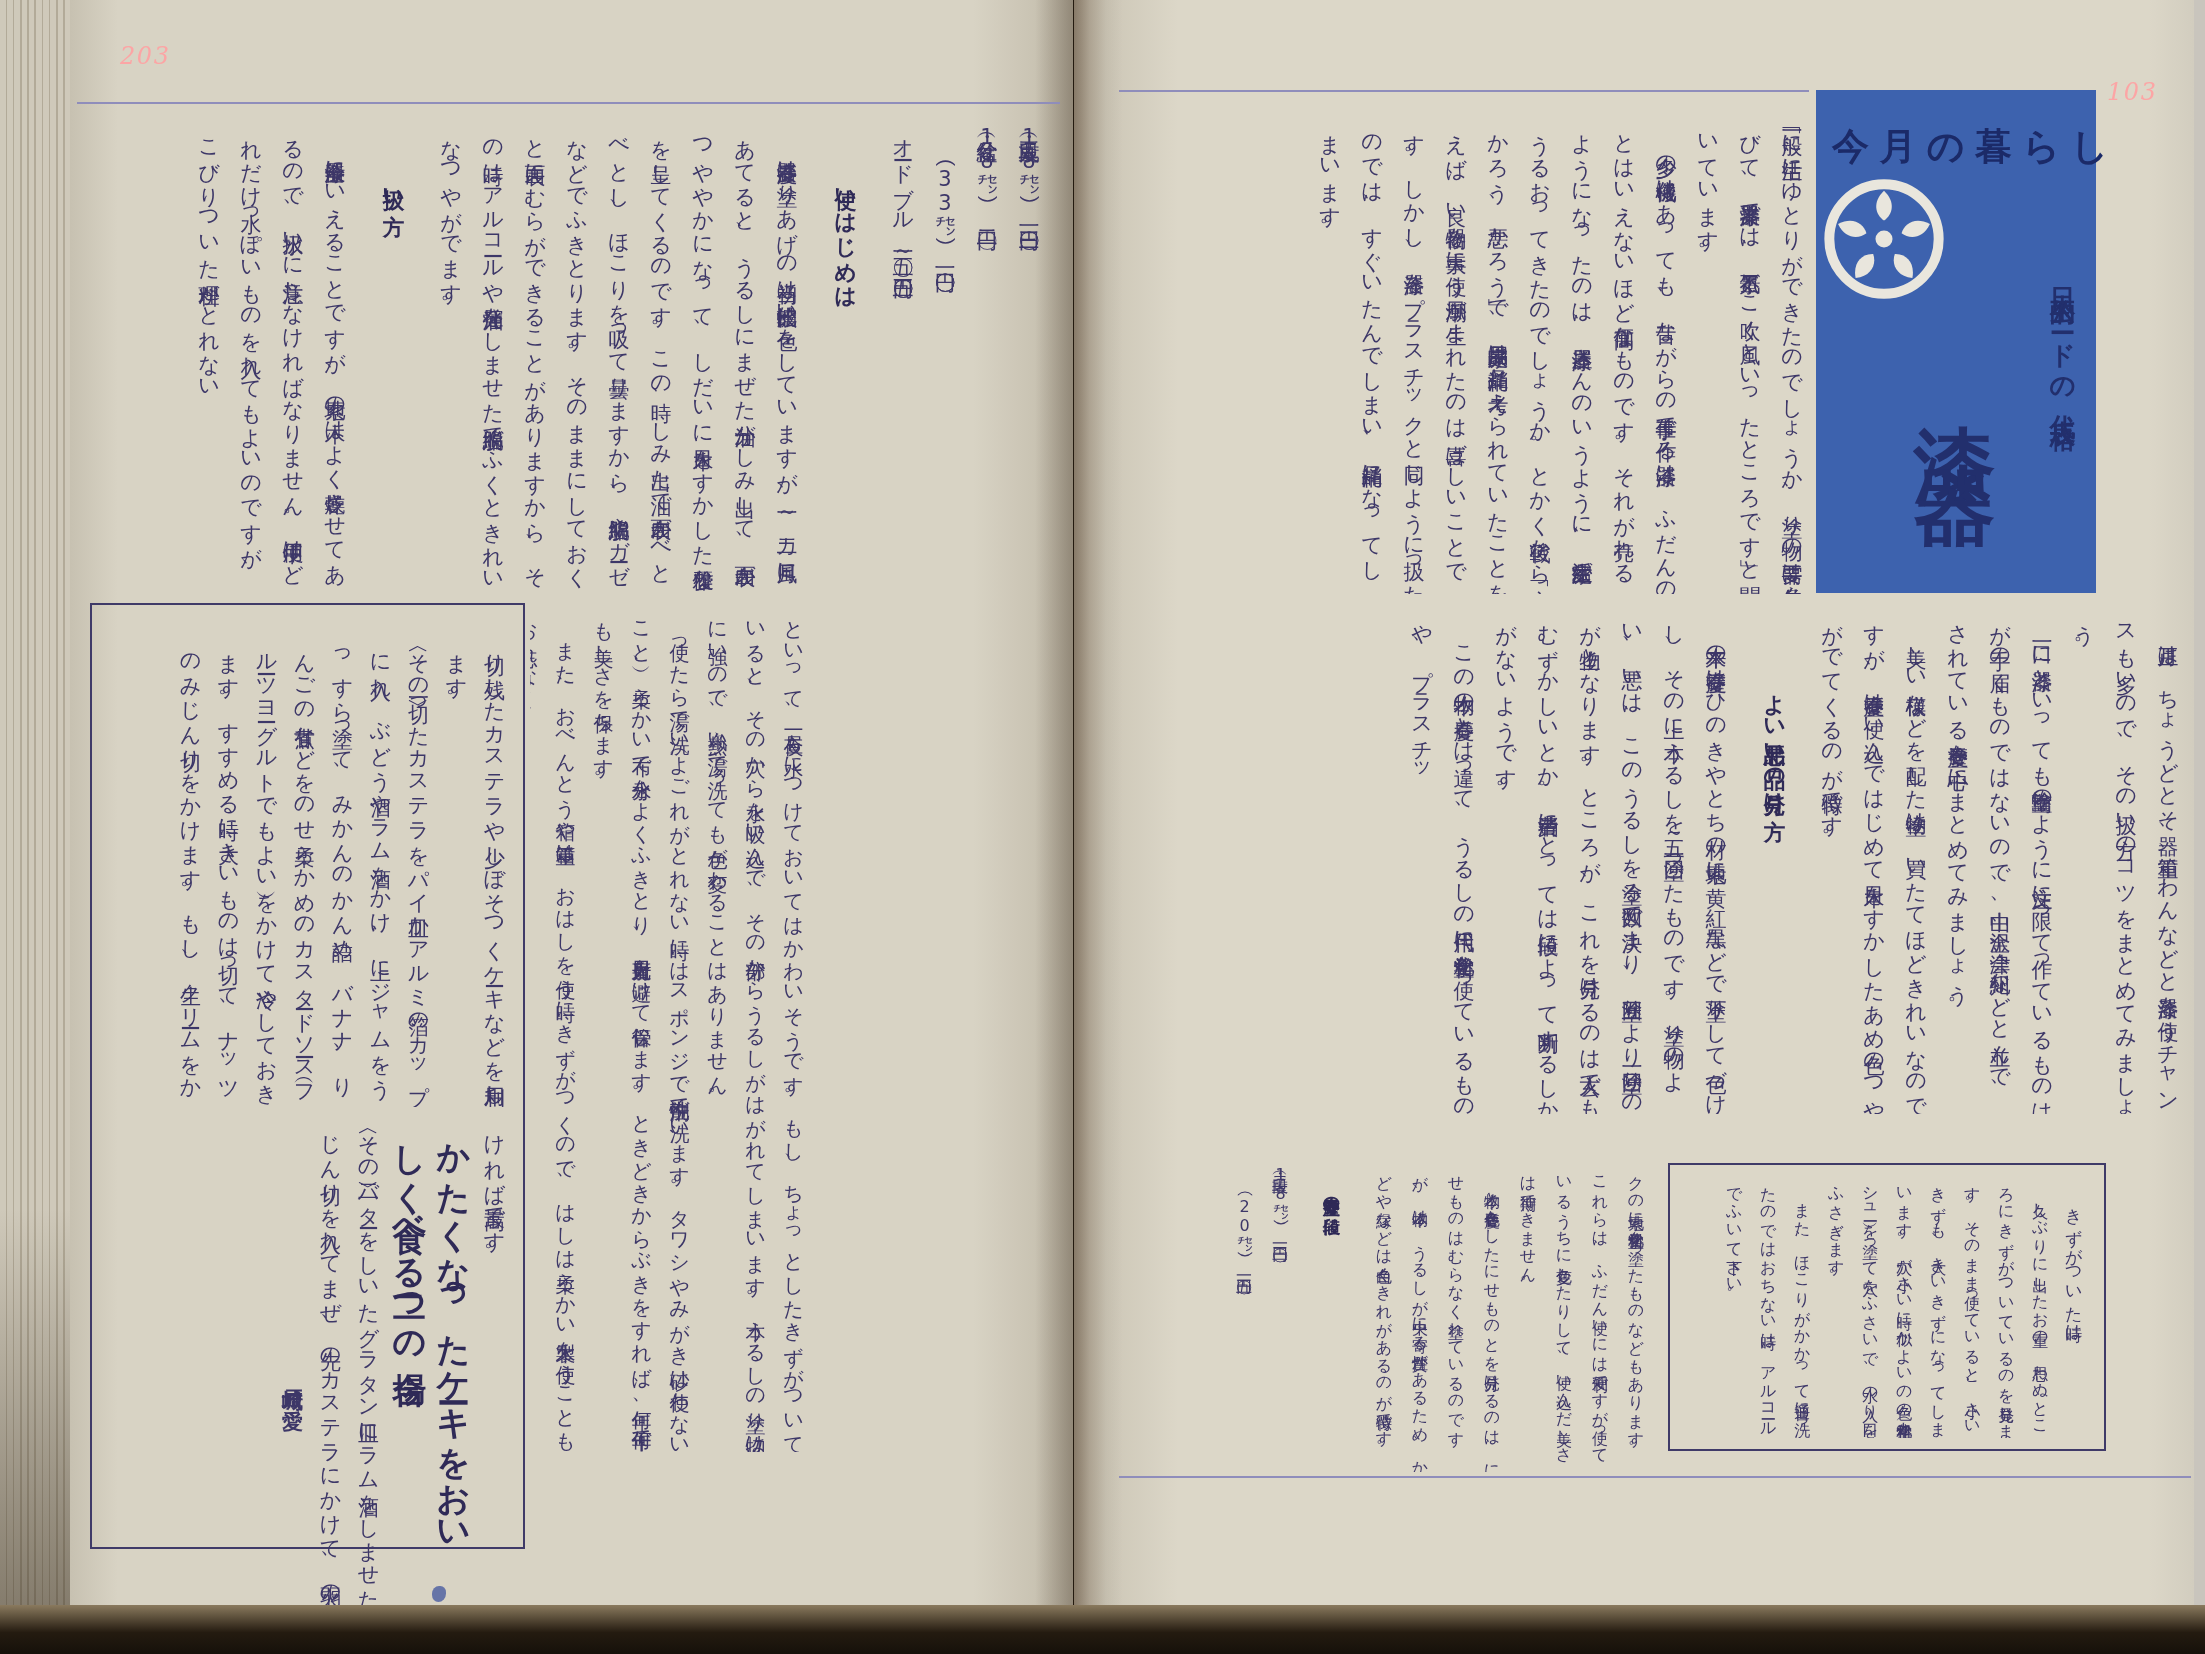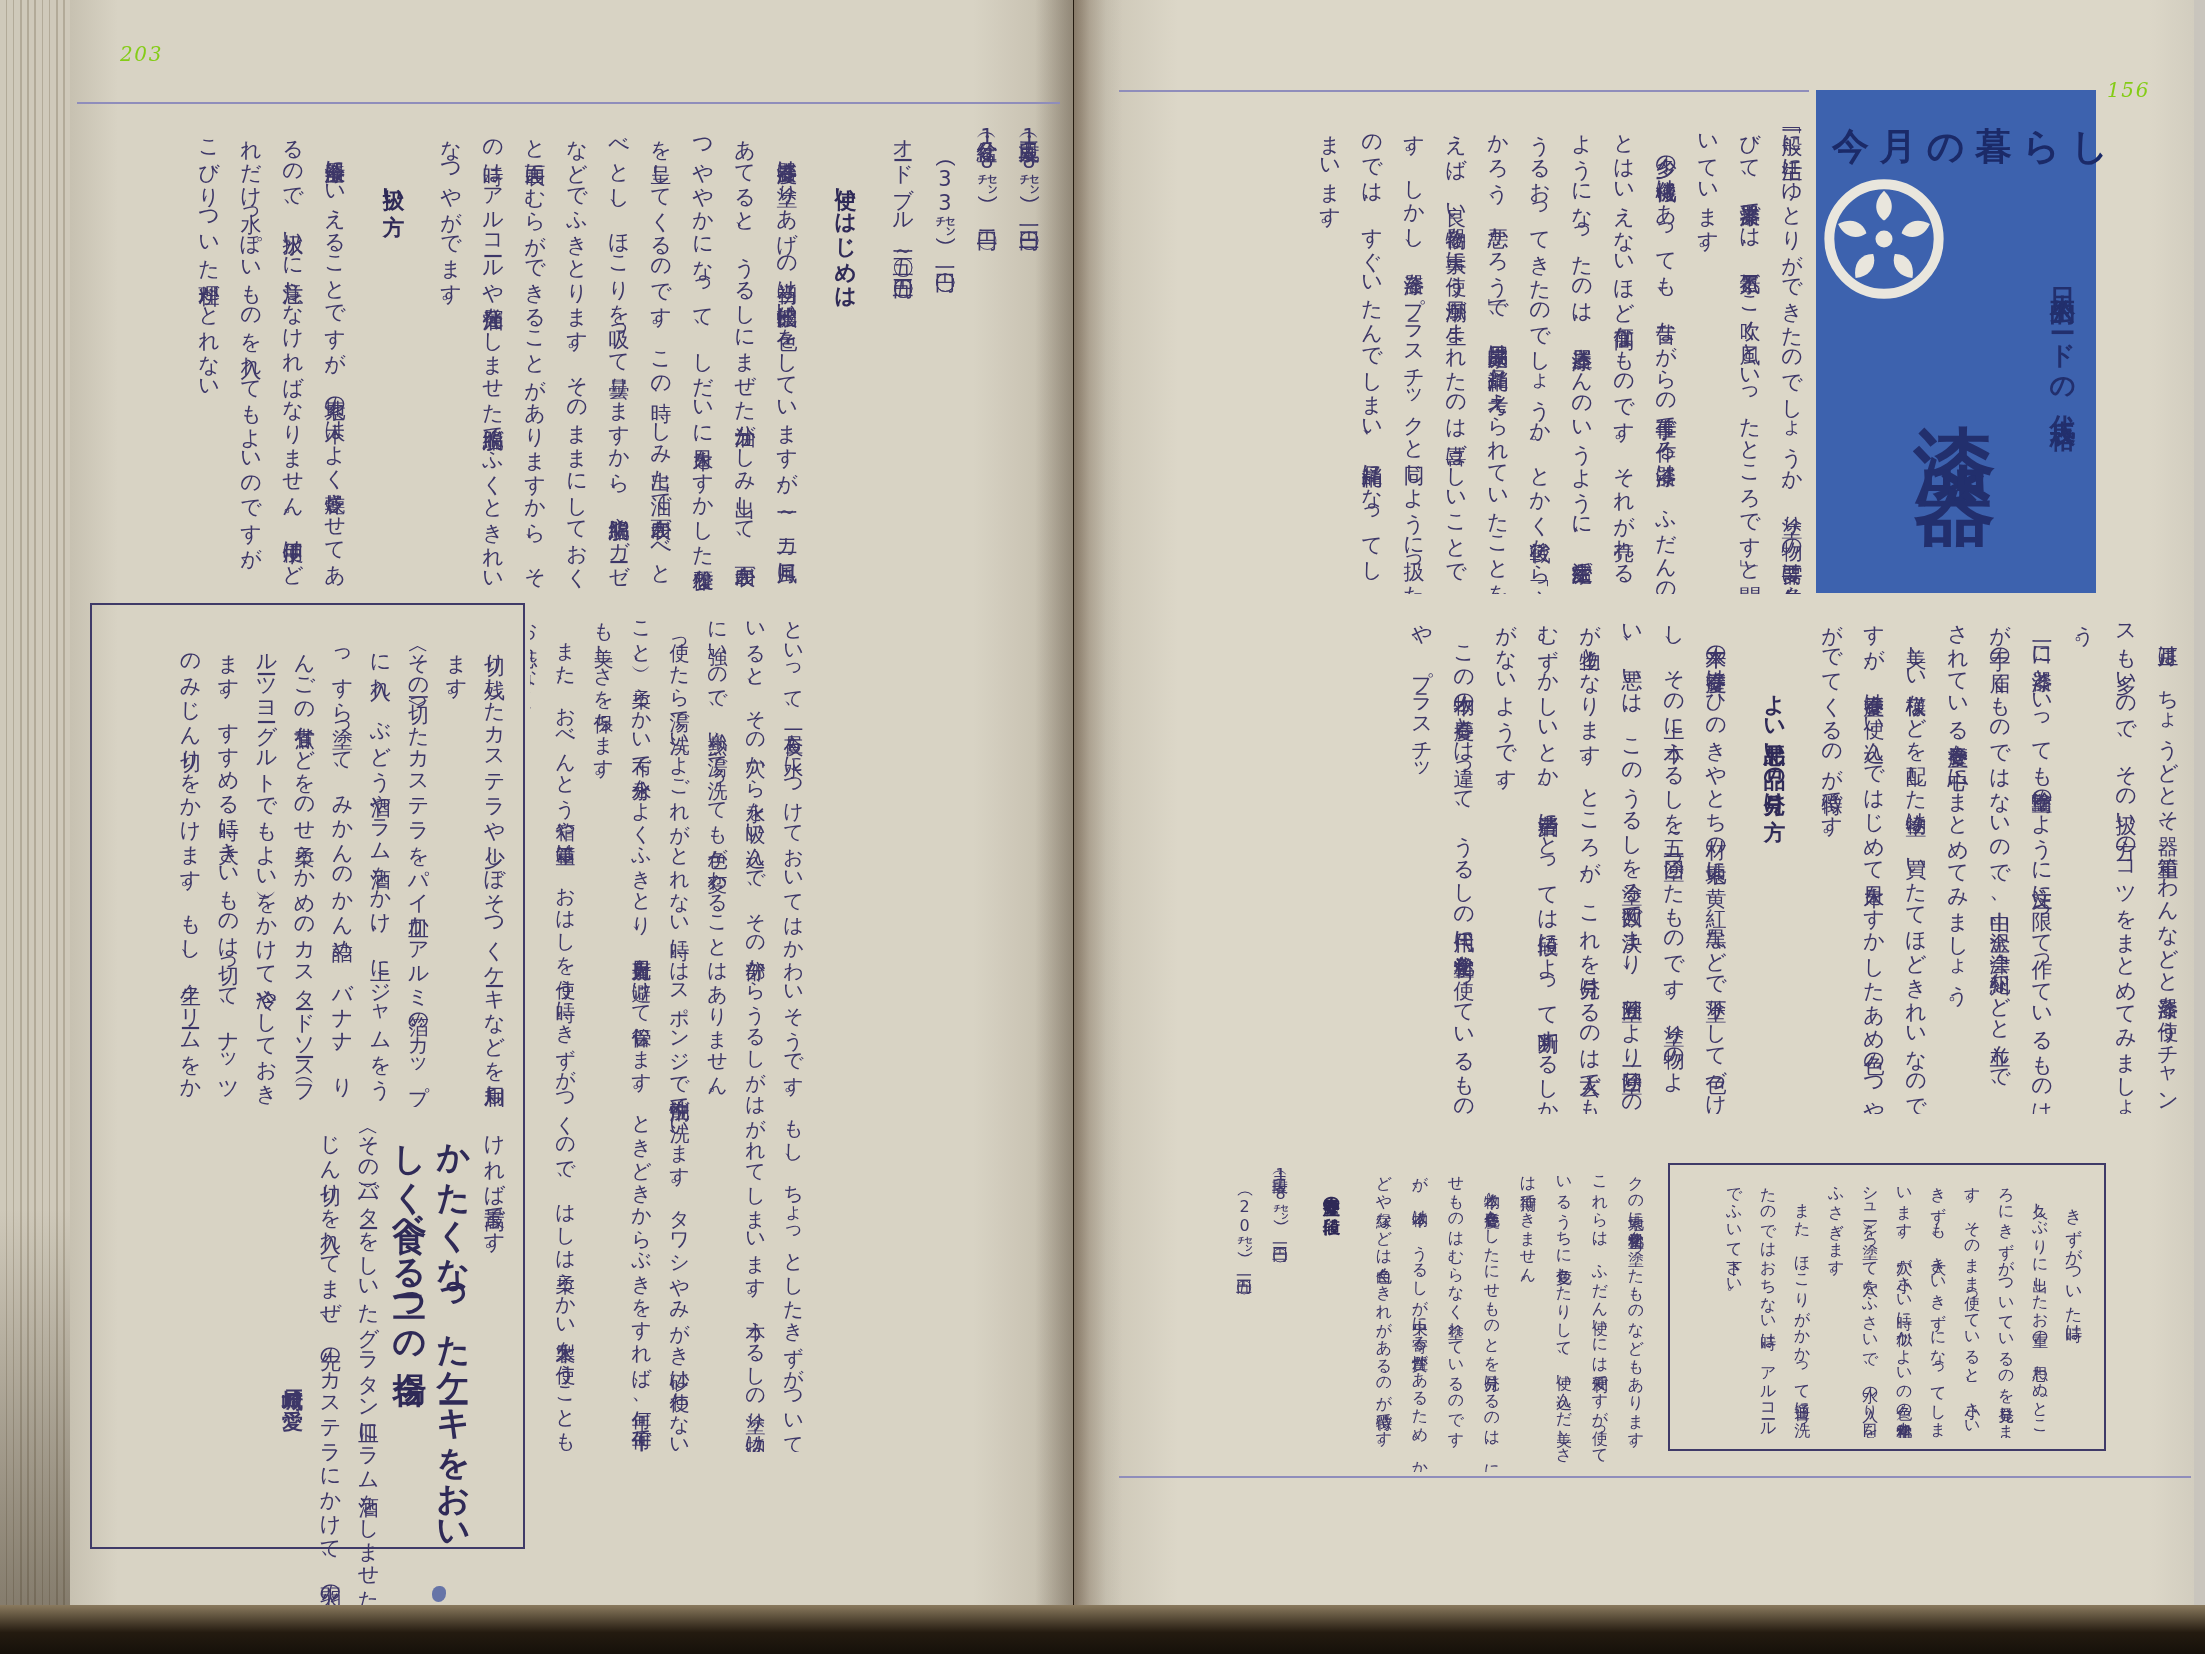--- a/index.html
+++ b/index.html
@@ -18,21 +18,21 @@
   .photo-right-edge{position:absolute;right:0;top:0;width:12.8px;height:1655px;background:#c9c5bd;}
   
   .page{position:absolute;top:0;height:1605px;}
   .page-left{left:70px;width:1003px;
     background:linear-gradient(90deg,#c7c1b1 0,#d8d3c4 48px,#d8d3c4 90%,#c0b9a8 100%);}
   .page-right{left:1074px;width:1120px;
     background:linear-gradient(90deg,#ac9f8c 0,#cdc7b7 32px,#dcd7c8 104px,#dcd7c8 96%,#d2cdbf 100%);}
   .spine-shadow{position:absolute;left:1035px;top:0;width:88px;height:1605px;pointer-events:none;
     background:linear-gradient(90deg,rgba(40,25,10,0) 0,rgba(40,25,10,.30) 42%,rgba(40,25,10,.10) 62%,rgba(40,25,10,0) 100%);}
   .pagenum{position:absolute;font-family:"DejaVu Serif",serif;font-style:italic;
-    font-size:20px;color:#84cc16;letter-spacing:1.6px;}
+    font-size:24px;color:#fca5a5;letter-spacing:1.6px;}
   .rule{position:absolute;height:1.6px;background:#8f8dbb;}
   
   .vt{writing-mode:vertical-rl;text-orientation:upright;color:#3d3768;position:absolute;overflow:hidden;}
   .vt p{margin:0;}
   .body-text{font-size:21px;line-height:42px;}
   .cont-text{font-size:20px;line-height:38px;}
   .small-text{font-size:16px;line-height:35px;}
   .vt .hd{font-weight:bold;color:#2f2a57;margin:0 16px;}
   .hd-big{font-size:21.6px;}
   .hd-sm{font-size:17px;margin:0 11.2px;}
@@ -74,21 +74,21 @@
 
 <div class="page page-left">
   <div class="ink-mark"></div>
 </div>
 
 <div class="page page-right"></div>
 
 <div class="spine-shadow"></div>
 
 <div class="pagenum" style="left:120px;top:42px;">203</div>
-<div class="pagenum" style="left:2107px;top:78px;">156</div>
+<div class="pagenum" style="left:2107px;top:78px;">103</div>
 
 <div class="rule" style="left:77px;top:102px;width:983px;"></div>
 <div class="rule" style="left:1119px;top:90px;width:690px;"></div>
 <div class="rule" style="left:1119px;top:1476px;width:1072px;"></div>
 
 <div class="title-box">
   <div class="kicker">今月の暮らし</div>
   <svg class="crest" viewBox="-100 -100 200 200">
     <circle cx="0" cy="0" r="77" fill="none" stroke="#e9e6dd" stroke-width="14"></circle>
     <g fill="#e9e6dd">

